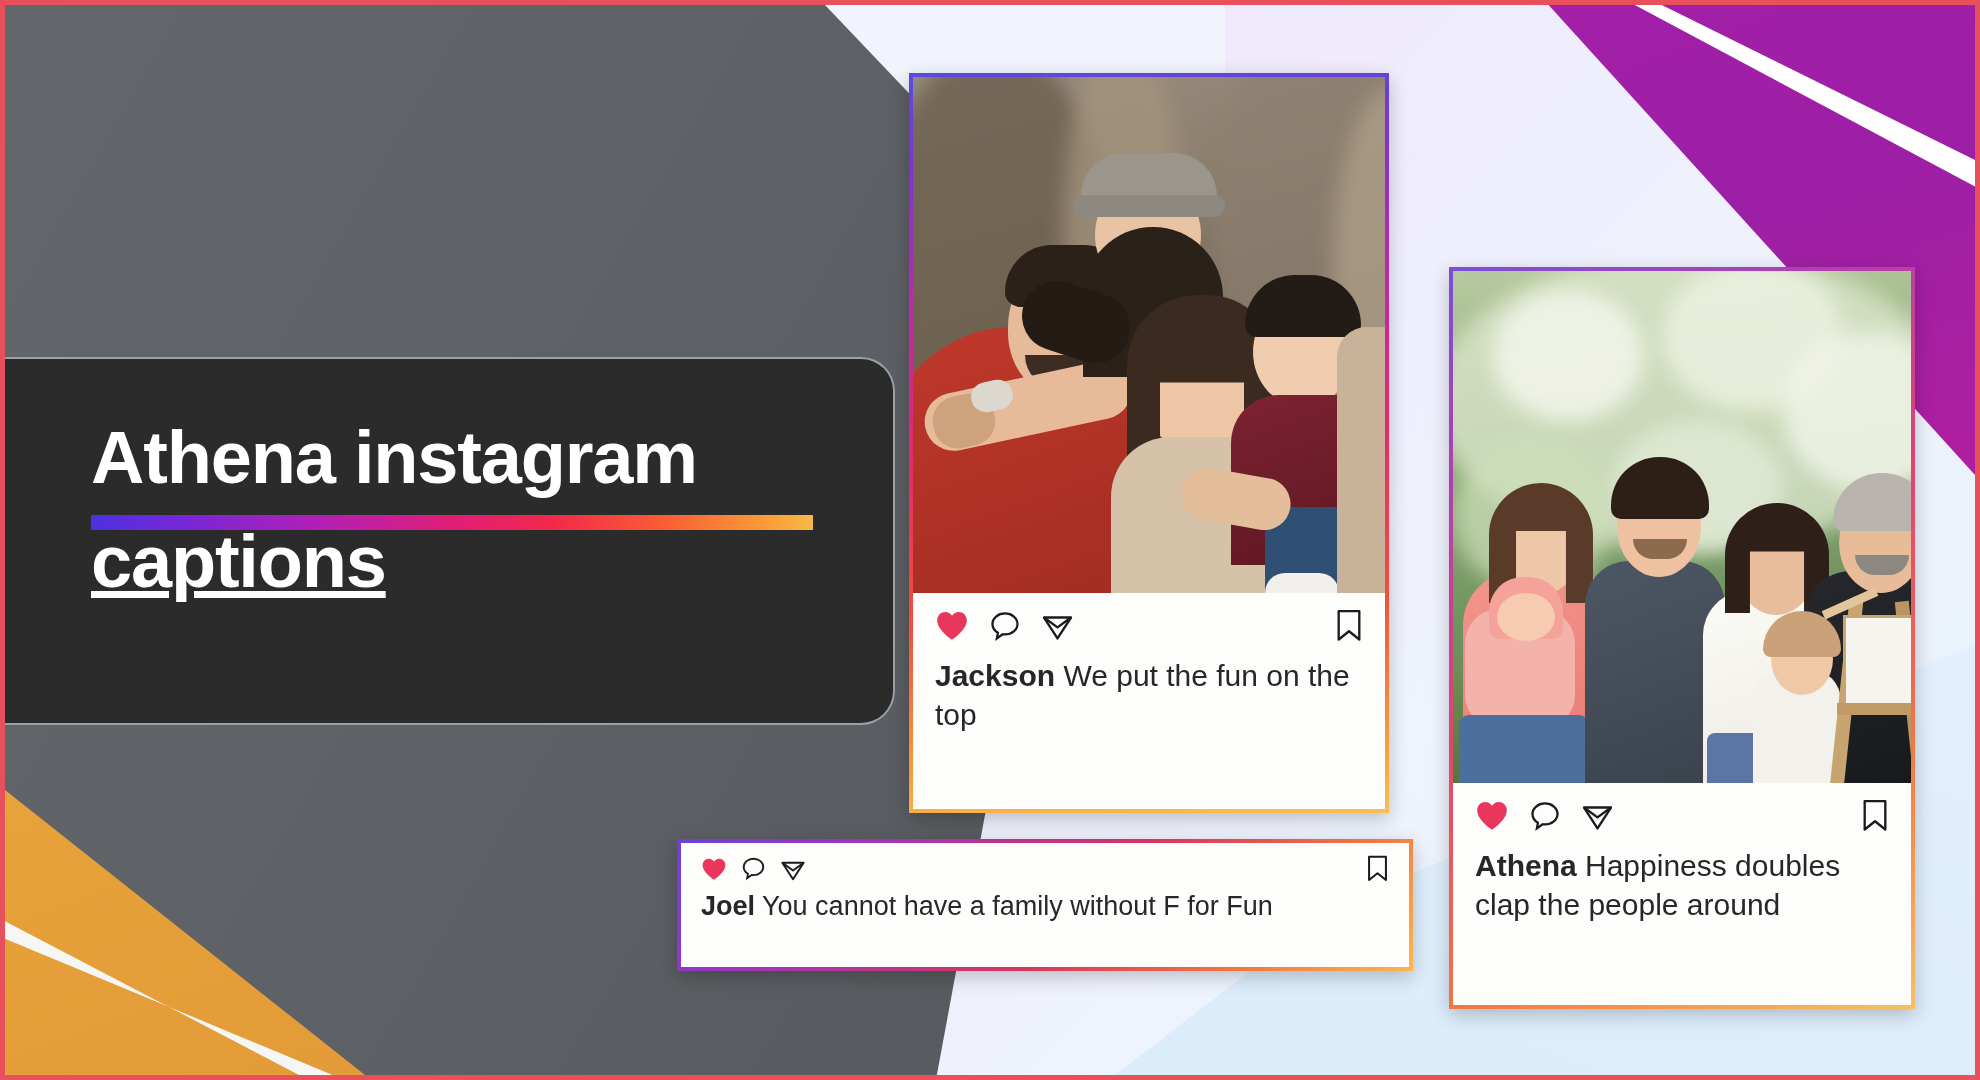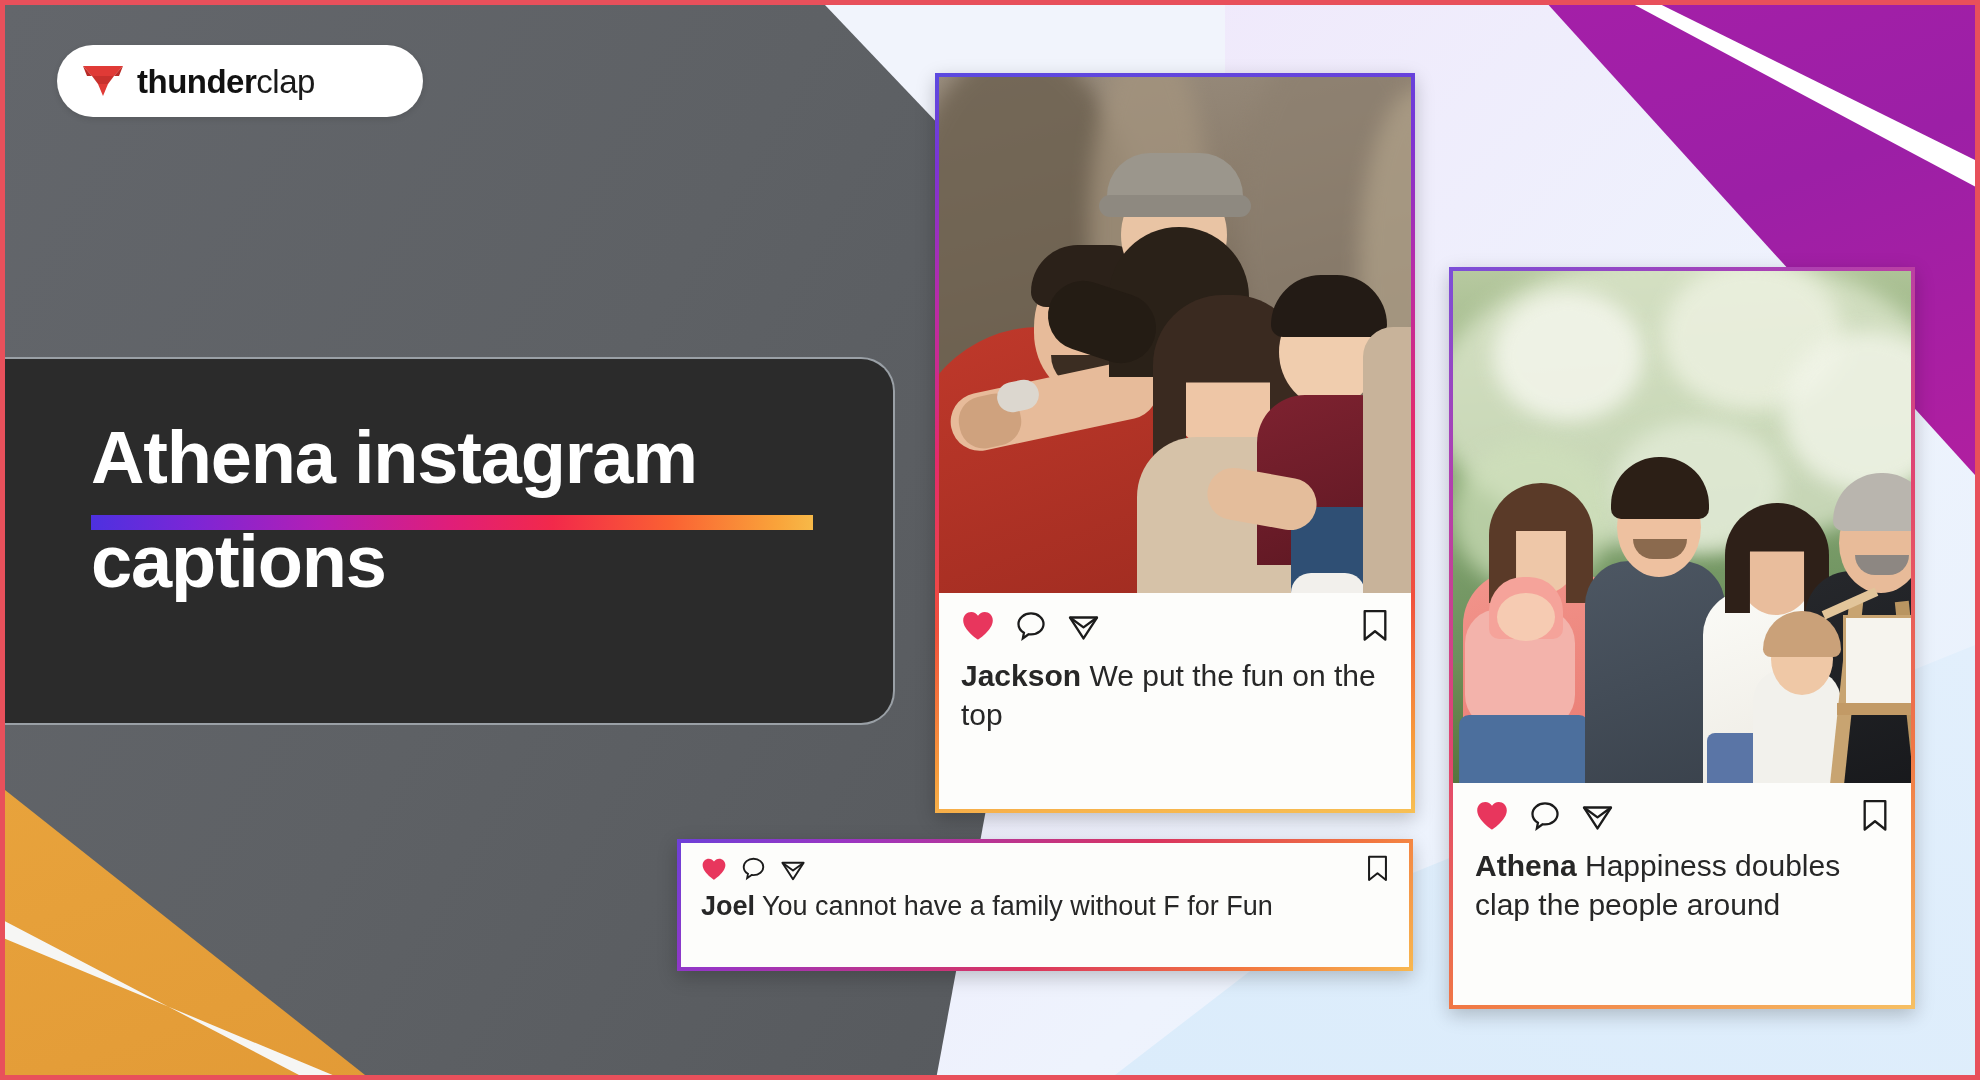--- a/index.html
+++ b/index.html
@@ -111,21 +111,21 @@
   .ig-body{padding:16px 22px 22px 22px;}
   .ig-actions{display:flex;align-items:center;gap:20px;margin-bottom:14px;}
   .ig-actions .spacer{flex:1;}
   .ig-caption{
     font-size:30px;line-height:1.30;color:#272727;
     font-family:"Liberation Sans","DejaVu Sans",sans-serif;
   }
   .ig-caption .user{font-weight:700;}
 
   
-  #card-jackson{left:930px;top:68px;width:480px;height:740px;}
+  #card-jackson{left:904px;top:68px;width:480px;height:740px;}
   #card-jackson .ig-photo{height:516px;}
   #card-athena{left:1444px;top:262px;width:466px;height:742px;}
   #card-athena .ig-photo{height:512px;}
   #card-joel{left:672px;top:834px;width:736px;height:132px;}
   #card-joel .ig-body{padding:12px 20px 14px 20px;}
   #card-joel .ig-actions{gap:14px;margin-bottom:8px;}
   #card-joel .ig-caption{font-size:27px;line-height:1.24;}
 
   
   .photo{position:absolute;inset:0;}
@@ -143,39 +143,25 @@
 
   <div class="layer bg-lavender"></div>
   <div class="layer bg-purple-tri"></div>
   <div class="layer bg-purple-stripe"></div>
   <div class="layer bg-blue-bottom"></div>
   <div class="layer bg-gray"></div>
   <div class="layer bg-gray-notch"></div>
   <div class="layer bg-orange-tri"></div>
   <div class="layer bg-orange-stripe"></div>
 
-  <div class="layer logo-pill">
-    <span class="logo-mark">
-      <svg class="icn" width="44" height="36" viewBox="0 0 44 36" aria-hidden="true">
-        <polygon points="2,3 42,3 33,13 11,13" fill="#e03a36"></polygon>
-        <polygon points="11,13 33,13 27,21 17,21" fill="#c8312d"></polygon>
-        <polygon points="17,21 27,21 22,33" fill="#e03a36"></polygon>
-        <polygon points="2,3 11,13 6,13" fill="#b92a26"></polygon>
-        <polygon points="42,3 33,13 38,13" fill="#b92a26"></polygon>
-      </svg>
-    </span>
-    <span class="logo-text">
-      <span class="b">thunder</span><span class="l">clap</span>
-    </span>
-  </div>
 
   <div class="layer title-panel"></div>
   <div class="layer title-wrap">
     <div class="title-line">Athena instagram</div>
-    <div class="title-line" style="margin-top:18px;">captions</div>
+    <div class="title-line" style="margin-top:18px;text-decoration:underline;">captions</div>
   </div>
   <div class="title-underline"></div>
 
   <div class="layer ig-card grad-a" id="card-jackson">
     <div class="ig-inner">
       <div class="ig-photo">
         <div class="photo ph1">
 
           <div class="soft" style="left:-40px;top:-30px;width:240px;height:420px;background:#6b5f4e;opacity:.8;"></div>
           <div class="soft" style="left:150px;top:-40px;width:120px;height:380px;background:#a4947e;opacity:.75;"></div>

